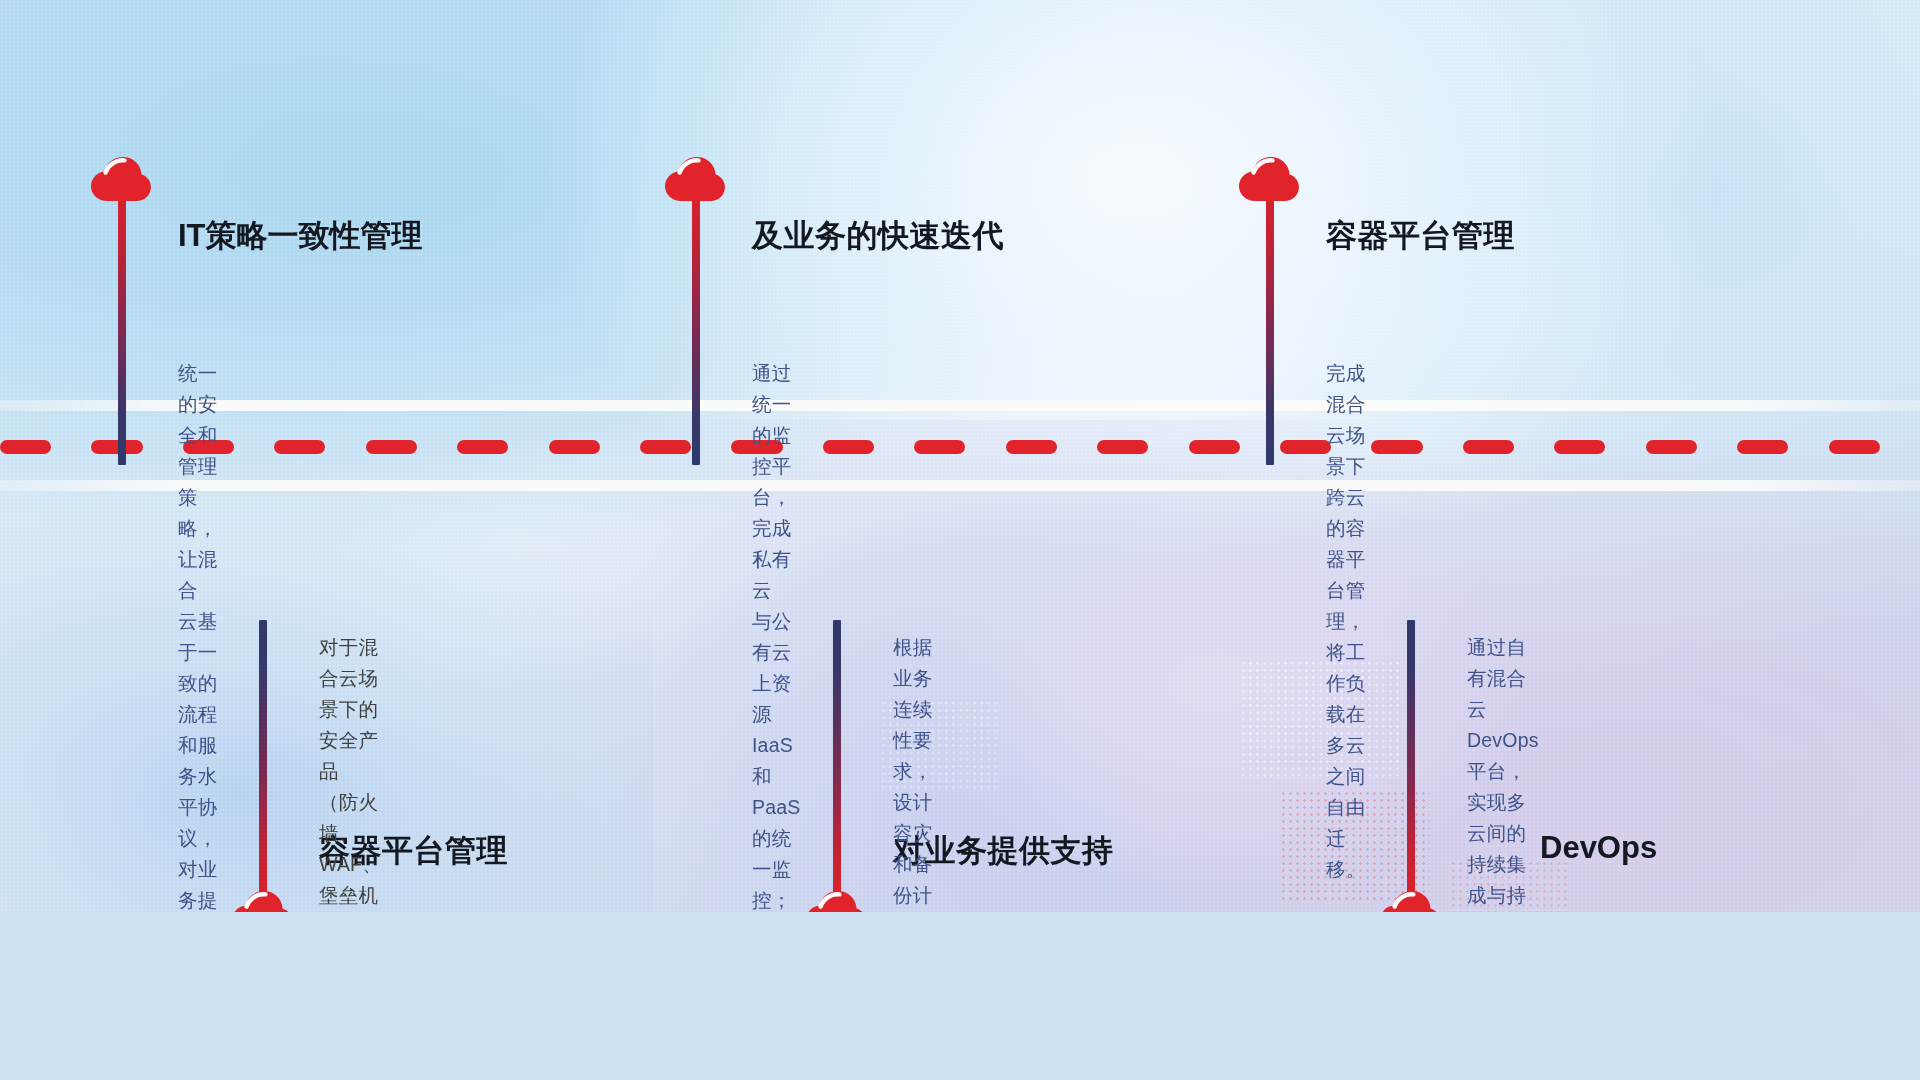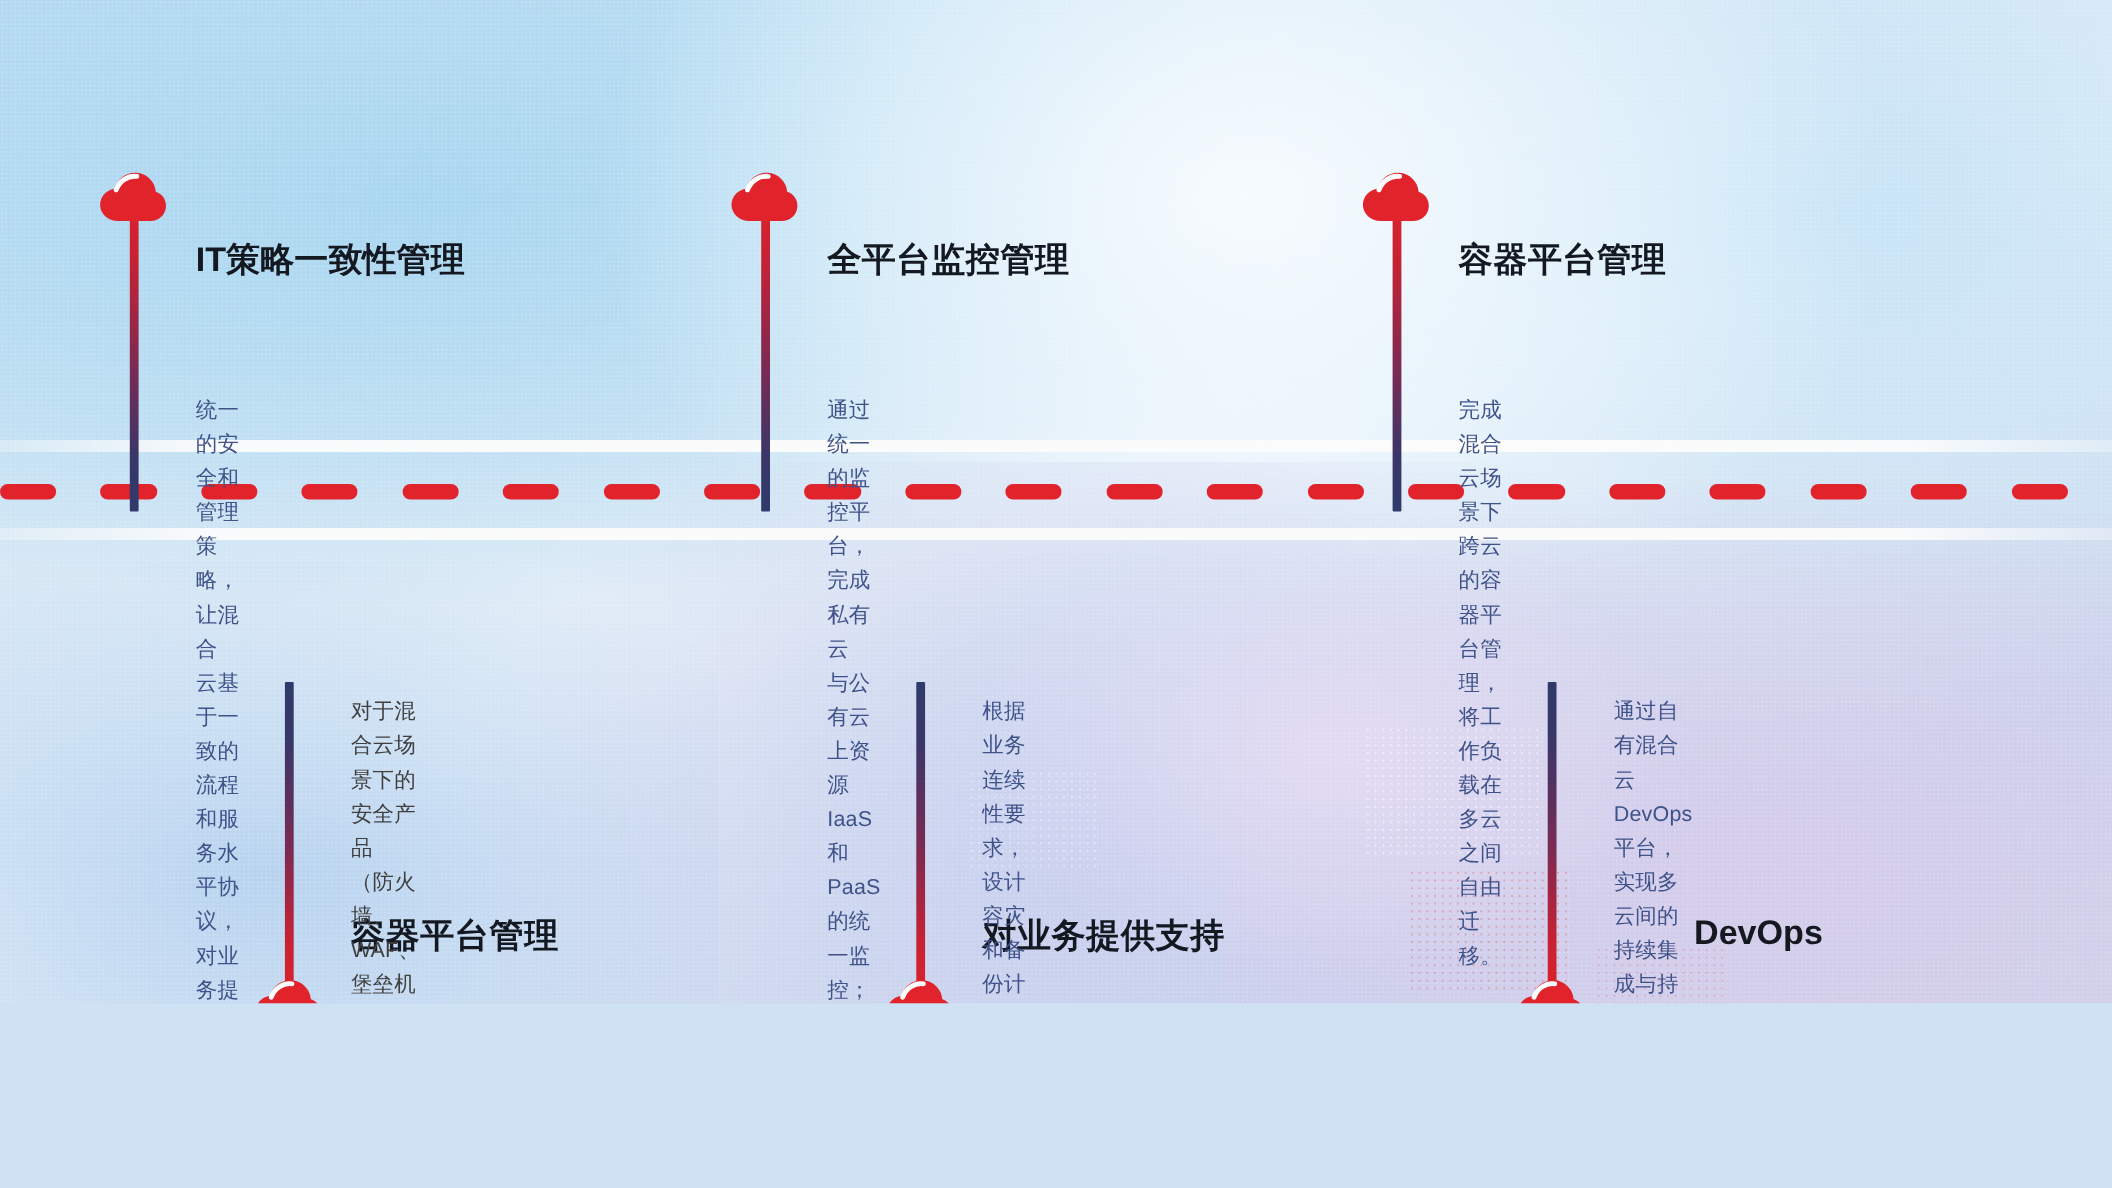--- a/index.html
+++ b/index.html
@@ -118,21 +118,21 @@
 议，对业务提供支持。</div>
       </div>
       <div class="item">
         <div class="stem top-row" style="left: 692px; top: 175px; height: 290px;"></div>
         <div class="cloud" style="left: 664px; top: 156px;">
   <svg viewBox="0 0 62 46" width="62" height="46" aria-hidden="true">
     <path d="M17.5 45 C7.9 45 1 38.4 1 30.2 C1 22.6 6.9 16.3 14.6 15.5 C16.6 6.6 24.6 0.6 33.9 1.1 C43.4 1.6 51 9.1 51.6 18.4 C57.5 20.2 61.3 25.7 60.9 31.9 C60.4 39.3 54.2 45 46.6 45 Z" fill="#e1232c"></path>
     <path d="M15.6 16.6 C18.6 8.4 26.4 3.4 34.4 4.4" fill="none" stroke="#fdfdfd" stroke-width="4.4" stroke-linecap="round"></path>
   </svg>
 </div>
-        <div class="title" style="left: 752px; top: 215px; color: rgb(20, 24, 33);">全平台监控管理</div>
+        <div class="title" style="left: 752px; top: 215px; color: rgb(20, 24, 33);">及业务的快速迭代</div>
         <div class="body" style="left: 752px; top: 358px; color: rgb(63, 82, 137);">通过统一的监控平台，完成私有云
 与公有云上资源IaaS和PaaS的统
 一监控；开放系统可对接业务监控。</div>
       </div>
       <div class="item">
         <div class="stem top-row" style="left: 1266px; top: 175px; height: 290px;"></div>
         <div class="cloud" style="left: 1238px; top: 156px;">
   <svg viewBox="0 0 62 46" width="62" height="46" aria-hidden="true">
     <path d="M17.5 45 C7.9 45 1 38.4 1 30.2 C1 22.6 6.9 16.3 14.6 15.5 C16.6 6.6 24.6 0.6 33.9 1.1 C43.4 1.6 51 9.1 51.6 18.4 C57.5 20.2 61.3 25.7 60.9 31.9 C60.4 39.3 54.2 45 46.6 45 Z" fill="#e1232c"></path>
     <path d="M15.6 16.6 C18.6 8.4 26.4 3.4 34.4 4.4" fill="none" stroke="#fdfdfd" stroke-width="4.4" stroke-linecap="round"></path>

